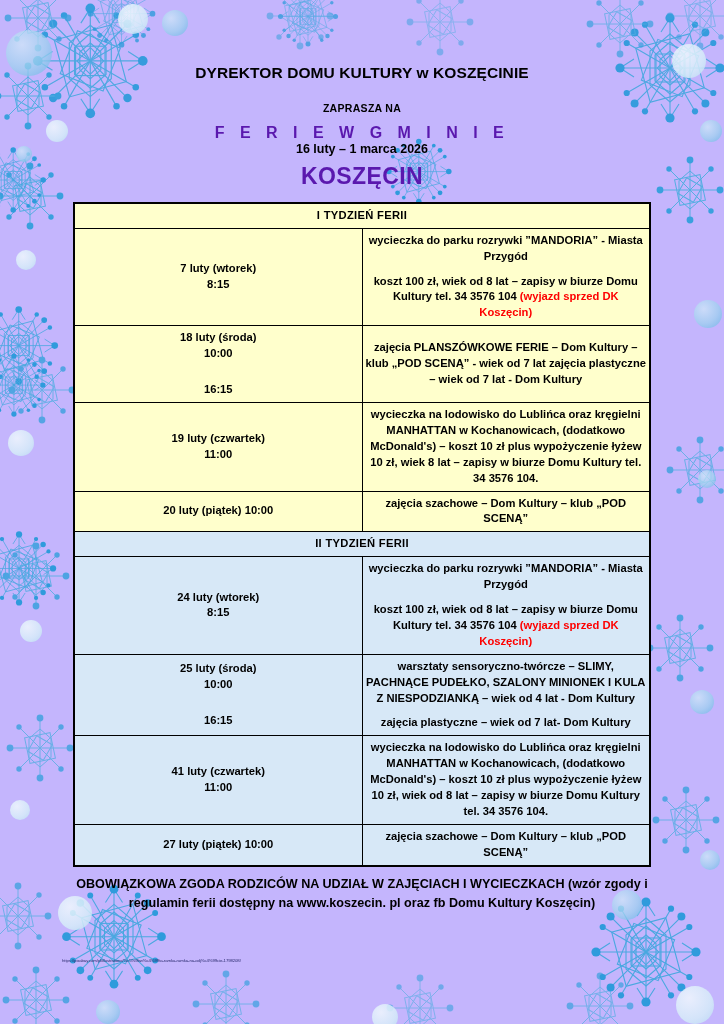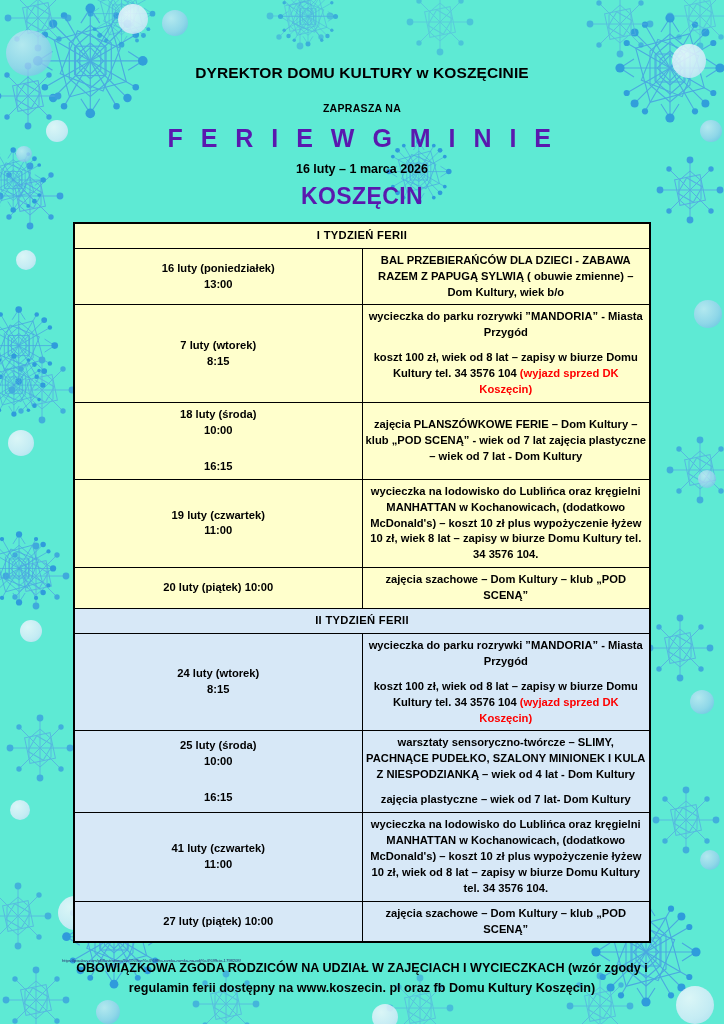--- a/index.html
+++ b/index.html
@@ -13,21 +13,21 @@
     height: 1024px;
     overflow: hidden;
     font-family: "Liberation Sans", sans-serif;
     position: relative;
   }
 
   #poster {
     position: relative;
     width: 724px;
     height: 1024px;
-    background: #5eead4;
+    background: #c4b5fd;
     overflow: hidden;
   }
 
   
   .snow-layer {
     position: absolute;
     inset: 0;
     pointer-events: none;
     z-index: 1;
   }
@@ -63,51 +63,50 @@
     line-height: 1.15;
   }
   .h-line2 {
     font-size: 10.5px;
     font-weight: bold;
     color: #000000;
     margin-top: 20px;
     letter-spacing: .3px;
   }
   .h-line3 {
-    font-size: 25px;
+    font-size: 16px;
     font-weight: bold;
     color: #5a18ae;
     letter-spacing: 5.5px;
     margin-top: 10px;
   }
   .h-line4 {
     font-size: 17.5px;
     font-weight: bold;
     color: #5a18ae;
     margin-top: 8px;
     letter-spacing: .2px;
   }
   .h-line5 {
     font-size: 12.5px;
     font-weight: bold;
     color: #000000;
-    margin-top: 9px;
   }
   .h-line6 {
     font-size: 23px;
     font-weight: bold;
     color: #5a18ae;
     margin-top: 7px;
     letter-spacing: .4px;
     text-align: center;
   }
 
   
   .sched-wrap {
-    margin: 12px auto 16px auto;
+    margin: 12px auto 8px auto;
     width: 578px;
   }
   table.sched {
     width: 100%;
     border-collapse: collapse;
     table-layout: fixed;
     border: 2px solid #000;
   }
   table.sched td {
     border: 1.6px solid #000;
@@ -315,29 +314,20 @@
     </div>
 
     <div class="sched-wrap">
       <table class="sched">
         <tbody id="sched-body">
             <tr class="week-head wk1">
               <td colspan="2">I TYDZIEŃ FERII</td>
             </tr>
             <tr class="wk1">
               <td class="when">
-                <span class="d1">16 luty (poniedziałek)</span>
-                <span class="d2">13:00</span>
-              </td>
-              <td class="what">
-                <p>BAL PRZEBIERAŃCÓW DLA DZIECI - ZABAWA RAZEM Z PAPUGĄ SYLWIĄ ( obuwie zmienne) – Dom Kultury, wiek b/o</p>
-              </td>
-            </tr>
-            <tr class="wk1">
-              <td class="when">
                 <span class="d1">7 luty (wtorek)</span>
                 <span class="d2">8:15</span>
               </td>
               <td class="what">
                 <p>wycieczka do parku rozrywki ”MANDORIA” - Miasta Przygód</p>
                 <p>koszt 100 zł, wiek od 8 lat – zapisy w biurze Domu Kultury tel. 34 3576 104 <span class="red">(wyjazd sprzed DK Koszęcin)</span></p>
               </td>
             </tr>
             <tr class="wk1">
               <td class="when">

